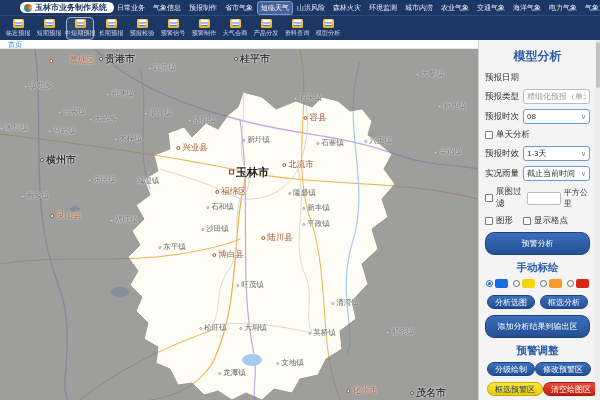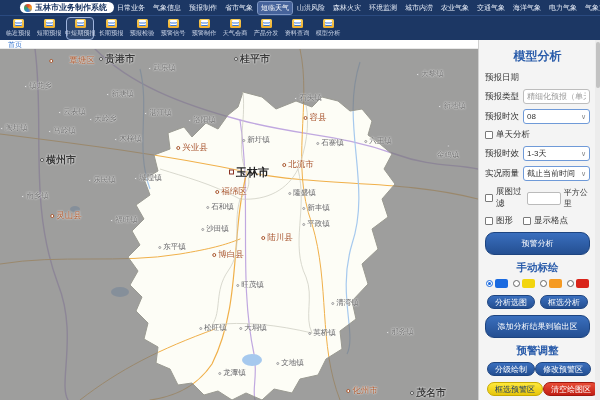--- a/index.html
+++ b/index.html
@@ -274,37 +274,37 @@
             <span>新圩镇</span>
           </span>
           <span class="lbl l-town" style="left: 330px; top: 94px;">
             <span class="mk"></span>
             <span>石寨镇</span>
           </span>
           <span class="lbl l-county" style="left: 192px; top: 99px;">
             <span class="mk"></span>
             <span>兴业县</span>
           </span>
-          <span class="lbl l-town" style="left: 448px; top: 103px; flex-direction: column;">
+          <span class="lbl l-town" style="left: 448px; top: 103px;">
             <span class="mk"></span>
             <span>金鸡镇</span>
           </span>
           <span class="lbl l-city" style="left: 58px; top: 111px;">
             <span class="mk"></span>
             <span>横州市</span>
           </span>
           <span class="lbl l-county" style="left: 298px; top: 116px;">
             <span class="mk"></span>
             <span>北流市</span>
           </span>
           <span class="lbl l-capital" style="left: 249px; top: 123px;">
             <span class="mk"></span>
             <span>玉林市</span>
           </span>
-          <span class="lbl l-town" style="left: 148px; top: 129px;">
+          <span class="lbl l-town" style="left: 148px; top: 129px; flex-direction: column;">
             <span class="mk"></span>
             <span>城隍镇</span>
           </span>
           <span class="lbl l-town" style="left: 102px; top: 131px;">
             <span class="mk"></span>
             <span>乐民镇</span>
           </span>
           <span class="lbl l-county" style="left: 231px; top: 143px;">
             <span class="mk"></span>
             <span>福绵区</span>

